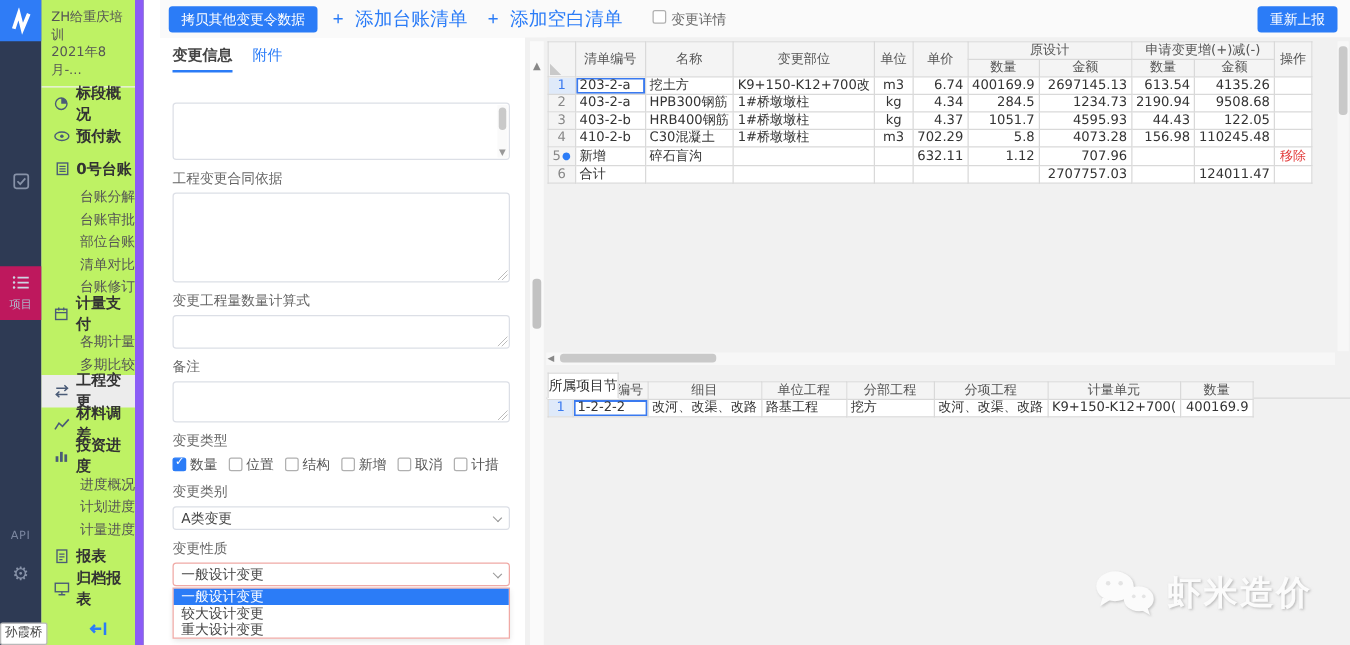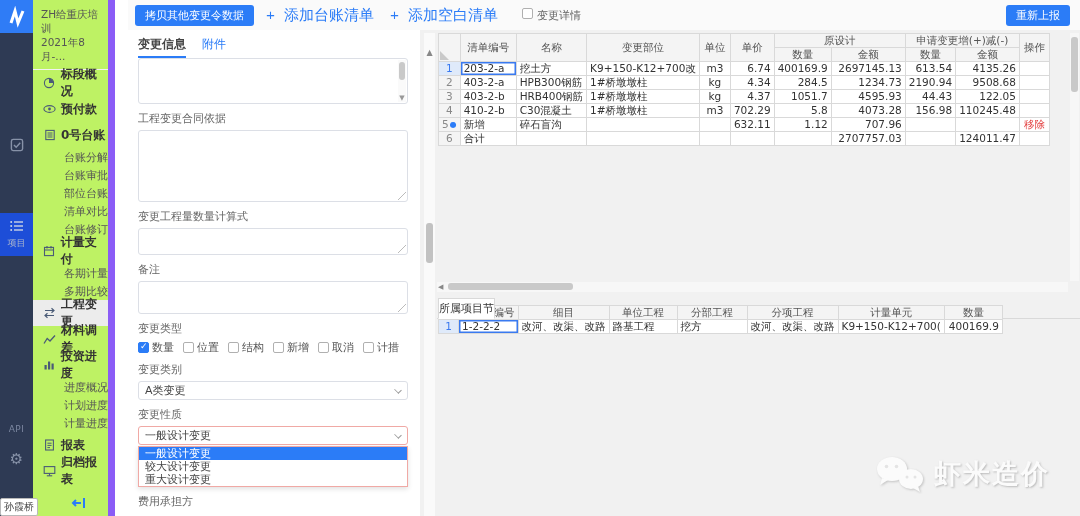--- a/index.html
+++ b/index.html
@@ -4,21 +4,21 @@
 <style>
   *{margin:0;padding:0;box-sizing:border-box}
   html,body{width:1080px;height:516px;overflow:hidden}
   body{font-family:"DejaVu Sans","Liberation Sans",sans-serif;font-size:12px;color:#333;background:#fff;position:relative}
 
   
   .rail{position:absolute;left:0;top:0;width:33px;height:516px;background:#2e3a54;z-index:5}
   .logo{width:33px;height:33px;background:#2f7cf6;display:flex;align-items:center;justify-content:center}
   .rail-icon{position:absolute;left:0;width:33px;text-align:center}
   .rail-check{top:138px}
-  .rail-item{position:absolute;left:0;top:213px;width:33px;padding:7px 0 6px;background:#1d4ed8;text-align:center}
+  .rail-item{position:absolute;left:0;top:213px;width:33px;padding:7px 0 6px;background:#be185d;text-align:center}
   .rail-item .rail-label{display:block;font-size:9px;color:#aeb8cc;margin-top:2px}
   .rail-api{position:absolute;left:0;top:424px;width:33px;text-align:center;font-size:9px;color:#7c87a0;letter-spacing:.5px}
   .rail-gear{position:absolute;left:0;top:450px;width:33px;text-align:center;font-size:15px;color:#8792a8}
   .user-tooltip{position:absolute;left:0;bottom:0;z-index:9;background:#fff;border:1px solid #b9b9b9;border-radius:2px;font-size:10px;color:#444;padding:2px 3px;line-height:12px}
 
   
   .sidebar{position:absolute;left:33px;top:0;width:82px;height:516px;background:#bef264;border-right:7px solid #8b5cf6;z-index:4}
   .proj-title{padding:7px 6px 6px 8px;font-size:10.5px;color:#555;line-height:14px;border-bottom:1px solid #f2f2f2}
   .side-item{display:flex;align-items:center;cursor:pointer}
   .side-item.lv1{height:26px;padding-left:10px;font-weight:bold;font-size:12px;color:#333;gap:5px}
@@ -35,21 +35,21 @@
   .tb-check{display:flex;align-items:flex-start;gap:4px;margin-left:12px;font-size:11px;color:#666}
   .btn-resubmit{position:absolute;right:10px;top:5px}
 
   
   .cb{display:inline-block;width:11px;height:11px;border:1px solid #b0b0b0;border-radius:2px;background:#fff;position:relative;vertical-align:-1px}
   .cb.checked{background:#2b7cf7;border-color:#2b7cf7}
   .cb.checked::after{content:"✓";position:absolute;left:1px;top:-2px;color:#fff;font-size:9px}
 
   
   .form-panel{position:absolute;left:0;top:30px;width:292px;bottom:0;background:#fff;padding:6px 12px 0 10px;overflow:hidden}
-  .tabs{display:flex;gap:16px;margin-bottom:0}
+  .tabs{display:flex;gap:16px;margin-bottom:24px}
   .tab{font-size:12px;cursor:pointer;padding-bottom:3px}
   .tab.active{color:#444;font-weight:bold;border-bottom:2px solid #2b7cf7}
   .tab.link{color:#2b7cf7}
   .f-label{font-size:11px;color:#666;margin:7px 0 4px}
   .ta{position:relative;width:270px;border:1px solid #dcdfe6;border-radius:3px;background:#fff}
   .ta .resize{position:absolute;right:1px;bottom:1px;width:8px;height:8px;background:
     linear-gradient(135deg,transparent 50%,#bbb 50%,#bbb 55%,transparent 55%,transparent 70%,#bbb 70%,#bbb 75%,transparent 75%)}
   .ta-scrollbar{position:absolute;right:1px;top:1px;bottom:1px;width:8px;background:#fafafa}
   .ta-thumb{position:absolute;left:1px;top:2px;width:6px;height:18px;background:#c9c9c9;border-radius:3px}
   .ta-arrow{position:absolute;left:0;bottom:0;width:8px;text-align:center;font-size:7px;color:#999;line-height:8px}

